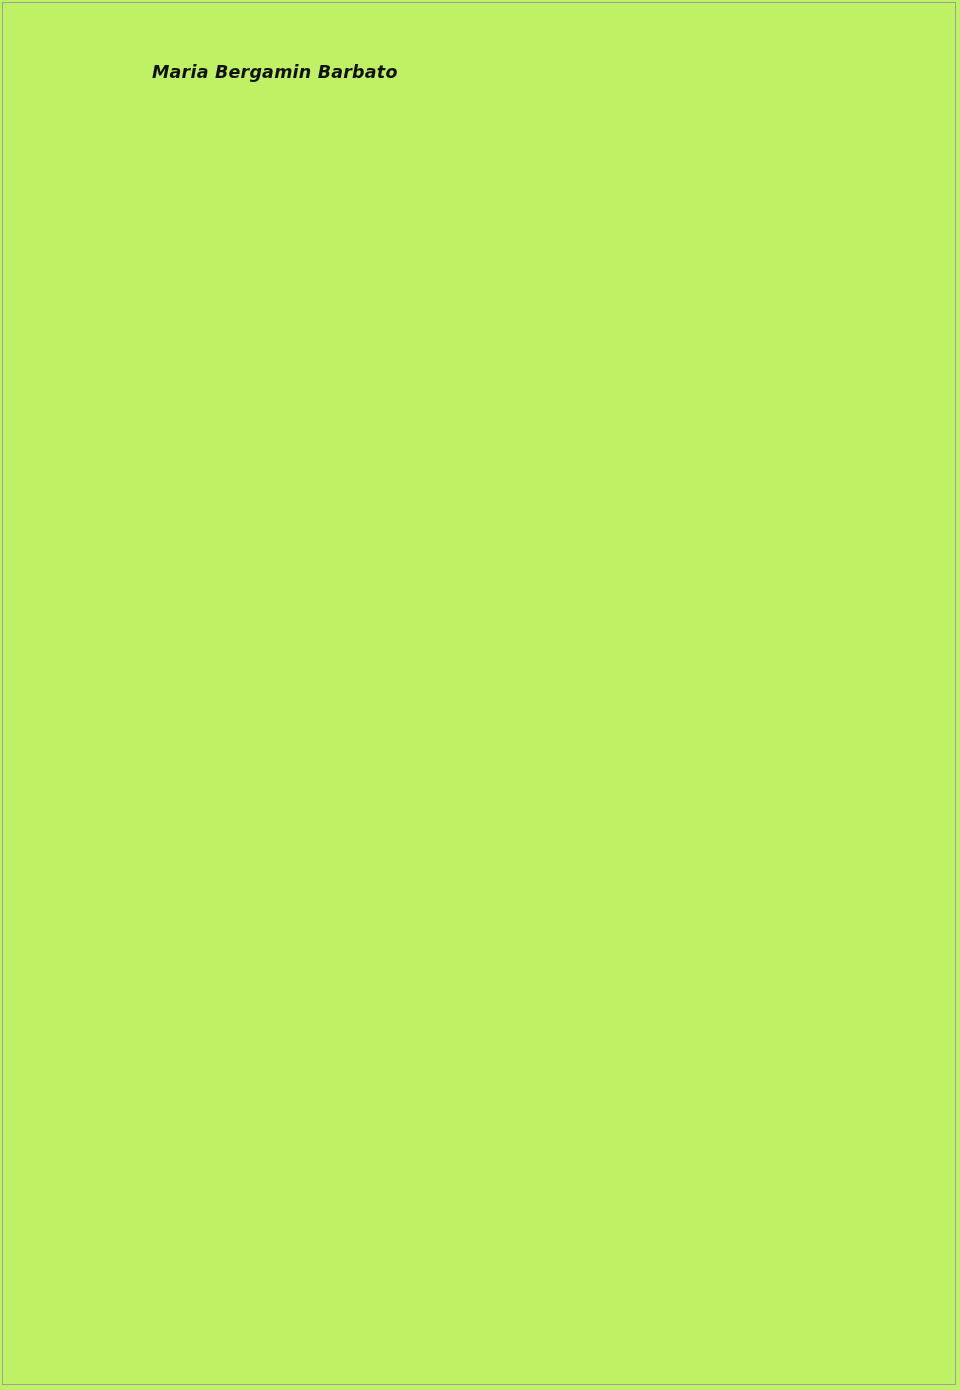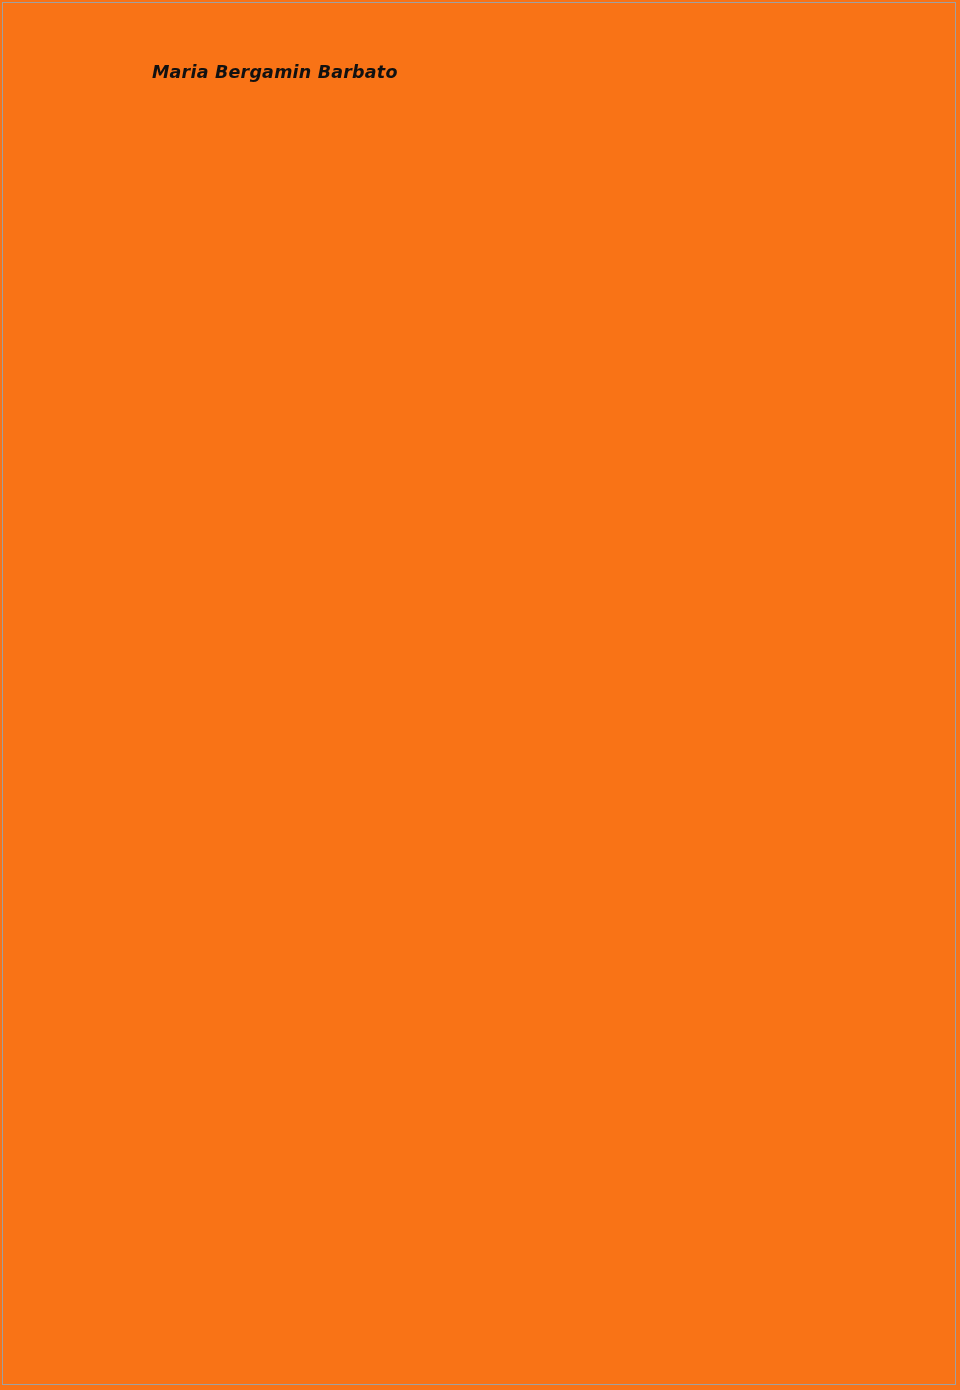--- a/index.html
+++ b/index.html
@@ -1,18 +1,18 @@
 <!DOCTYPE html>
 <html><head>
 <meta charset="utf-8">
 <title>Ciclo di controllo del progetto</title>
 <style>
   html,body{margin:0;padding:0;background:#fff;}
   body{width:960px;height:1390px;font-family:"Liberation Serif",serif;color:#000;}
-  #page{position:relative;width:960px;height:1390px;overflow:hidden;background:#f97316;}
+  #page{position:relative;width:960px;height:1390px;overflow:hidden;background:#bef264;}
   .pageframe{position:absolute;left:2px;top:2px;width:954px;height:1383px;
              border:1px solid #a0a0a0;box-sizing:border-box;}
   .author{position:absolute;left:152px;top:62px;font-family:"DejaVu Sans",sans-serif;
           font-style:italic;font-weight:700;font-size:17.5px;letter-spacing:0.2px;color:#111;}
   #diagram{position:absolute;left:0;top:0;}
 </style>
 </head>
 <body>
 
 <div id="page">

